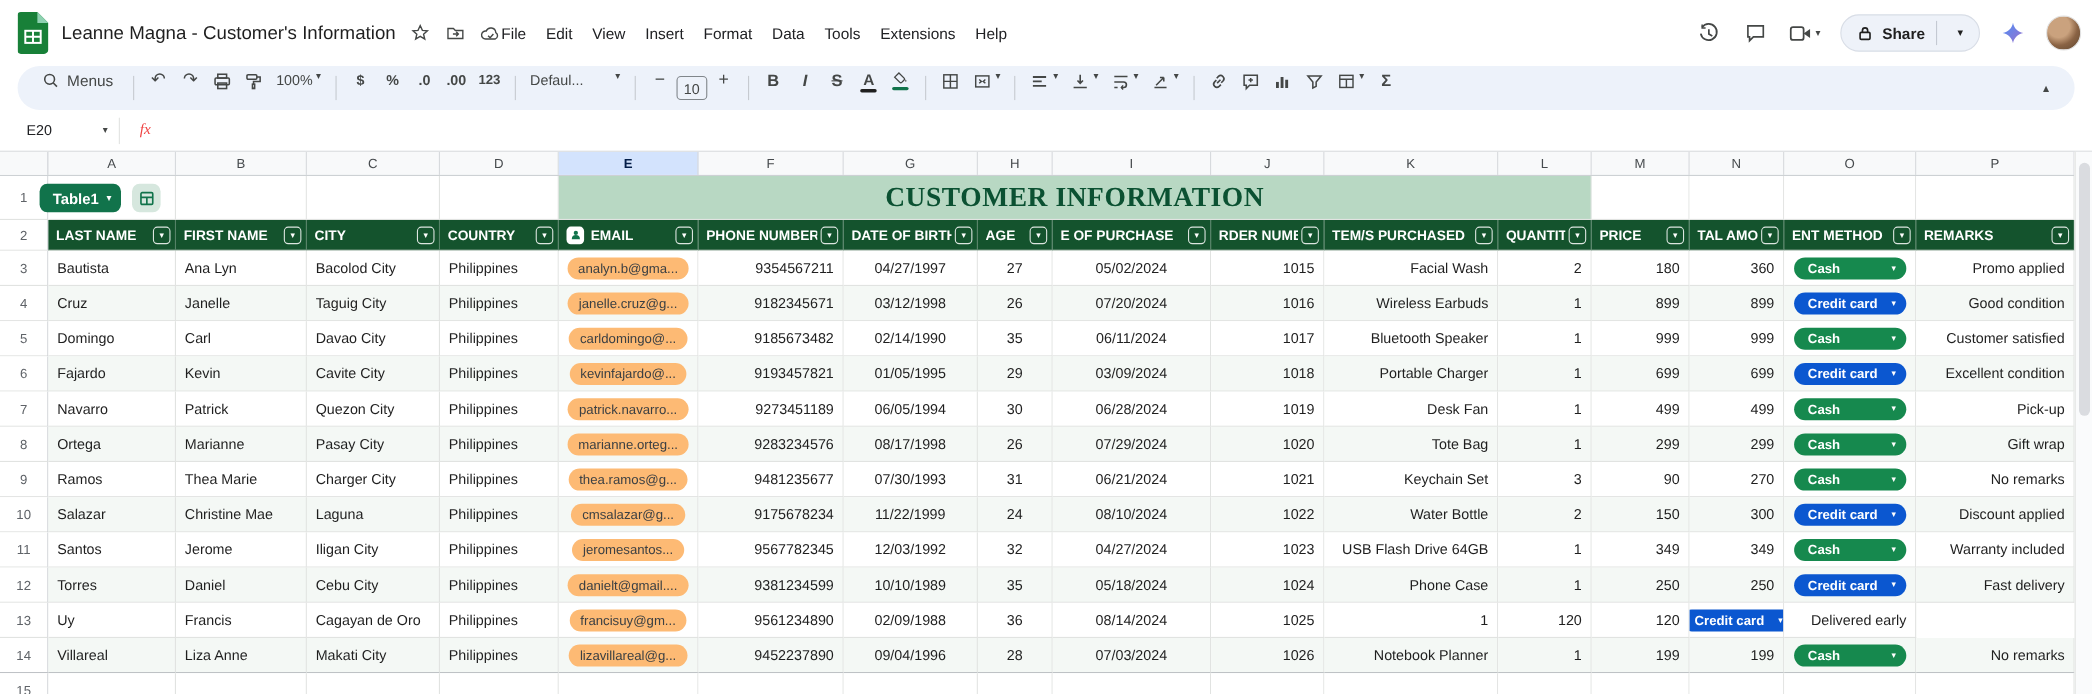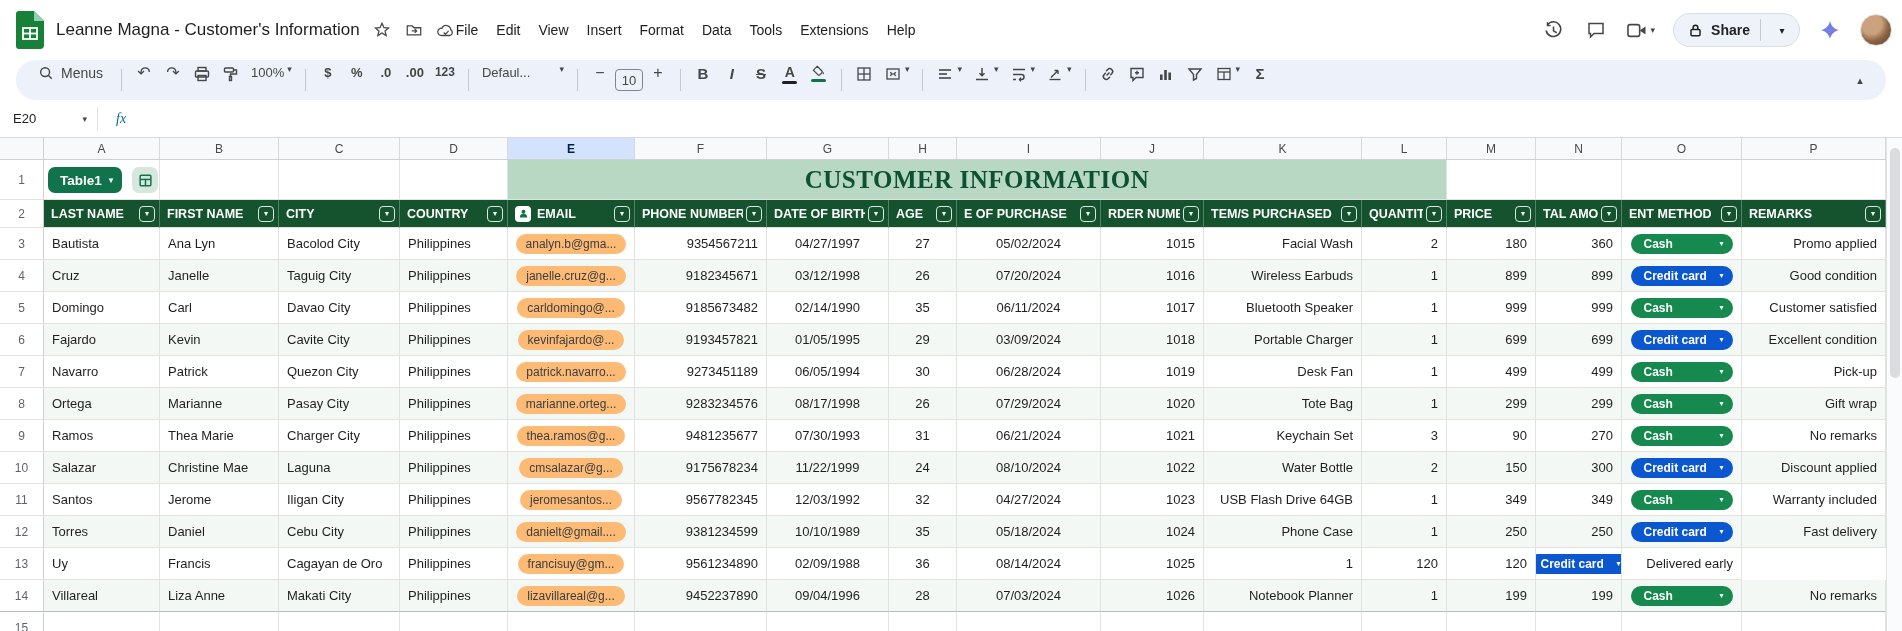--- a/index.html
+++ b/index.html
@@ -36,41 +36,41 @@
   .size-box { width:28px; height:22px; border:1px solid #80868b; border-radius:4px; display:flex; align-items:center; justify-content:center; font-size:13px; color:#444746; }
   .stack { display:flex; flex-direction:column; align-items:center; gap:2px; }
   .color-bar { width:15px; height:3px; border-radius:1.5px; }
   .b-black { background:#1f1f1f; }
   .b-green { background:#11734b; }
   .ic { width:18px; height:18px; display:block; }
   .toolbar-spacer { flex:1; }
   .collapse-btn { width:28px; height:28px; display:flex; align-items:center; justify-content:center; font-size:11px; color:#444746; }
 
   
-  .formula-bar { height:38px; display:flex; align-items:center; border-bottom:1px solid #d7dadd; padding-left:3px; }
+  .formula-bar { height:38px; display:flex; align-items:center; border-bottom:1px solid #d7dadd; padding-left:14px; }
   .name-box { width:94px; display:flex; align-items:center; justify-content:space-between; padding:0 10px; font-size:13px; color:#202124; }
   .nb-chev { font-size:9px; color:#444746; }
   .fb-sep { width:1px; height:24px; background:#e1e3e1; }
-  .fx { font-family:"Liberation Serif","DejaVu Serif",serif; font-style:italic; font-size:14px; color:#0369a1; margin:0 16px 0 18px; }
+  .fx { font-family:"Liberation Serif","DejaVu Serif",serif; font-style:italic; font-size:14px; color:#ef4444; margin:0 16px 0 18px; }
   .fb-input { flex:1; height:100%; }
 
   
   .sheet { position:absolute; top:138px; left:0; width:1886px; height:493px; overflow:hidden;
            --cols:44px 116px 119px 121px 108px 127px 132px 122px 68px 144px 103px 158px 85px 89px 86px 120px 144px; }
   .letters { display:grid; grid-template-columns:var(--cols); height:22px; background:#f8f9fa; border-bottom:1px solid #cdd1d4; }
   .corner { background:#f8f9fa; border-right:1px solid #cdd1d4; }
   .col-letter { display:flex; align-items:center; justify-content:center; font-size:12px; color:#464a4d; border-right:1px solid #d7dadd; }
   .col-letter.selected { background:#d3e3fd; color:#041e49; font-weight:bold; }
   .row { display:grid; grid-template-columns:var(--cols); }
   .gutter { display:flex; align-items:center; justify-content:center; font-size:12px; color:#5f6368; background:#fff; border-right:1px solid #cdd1d4; border-bottom:1px solid #e1e3e1; }
   .cell { display:flex; align-items:center; font-size:13px; color:#1f1f1f; background:#fff; border-right:1px solid #e1e3e1; border-bottom:1px solid #e1e3e1; padding:0 8px; overflow:hidden; white-space:nowrap; }
 
   .row1 { height:40px; position:relative; }
   .banner { justify-content:center; background:#b8d8c3; font-family:"Liberation Serif","DejaVu Serif",serif; font-weight:bold; font-size:25px; letter-spacing:.5px; color:#0b5132; }
-  .chip-wrap { position:absolute; left:48px; top:7px; display:flex; align-items:center; gap:10px; }
+  .chip-wrap { position:absolute; left:36px; top:7px; display:flex; align-items:center; gap:10px; }
   .table-chip { height:26px; background:#11734b; color:#fff; border-radius:7px; display:flex; align-items:center; gap:7px; padding:0 9px 0 12px; font-size:13.5px; font-weight:bold; }
   .chip-chev { font-size:9px; }
   .table-icon-btn { width:26px; height:26px; border-radius:7px; background:#d6e7de; display:flex; align-items:center; justify-content:center; }
 
   .hrow { height:28px; }
   .hcell { display:flex; align-items:center; background:#14532d; color:#fff; font-size:12.5px; font-weight:bold; padding:0 4px 0 7px; border-right:1px solid rgba(255,255,255,.28); border-bottom:1px solid #e1e3e1; overflow:hidden; }
   .hlabel { flex:1; white-space:nowrap; overflow:hidden; }
   .hchev { flex:0 0 auto; width:16px; height:16px; border:1.5px solid rgba(255,255,255,.85); border-radius:4px; display:flex; align-items:center; justify-content:center; font-size:8px; color:#fff; margin-left:3px; }
   .person-box { width:16px; height:16px; background:#fff; border-radius:4px; display:flex; align-items:center; justify-content:center; margin-right:6px; flex:0 0 auto; }
 

